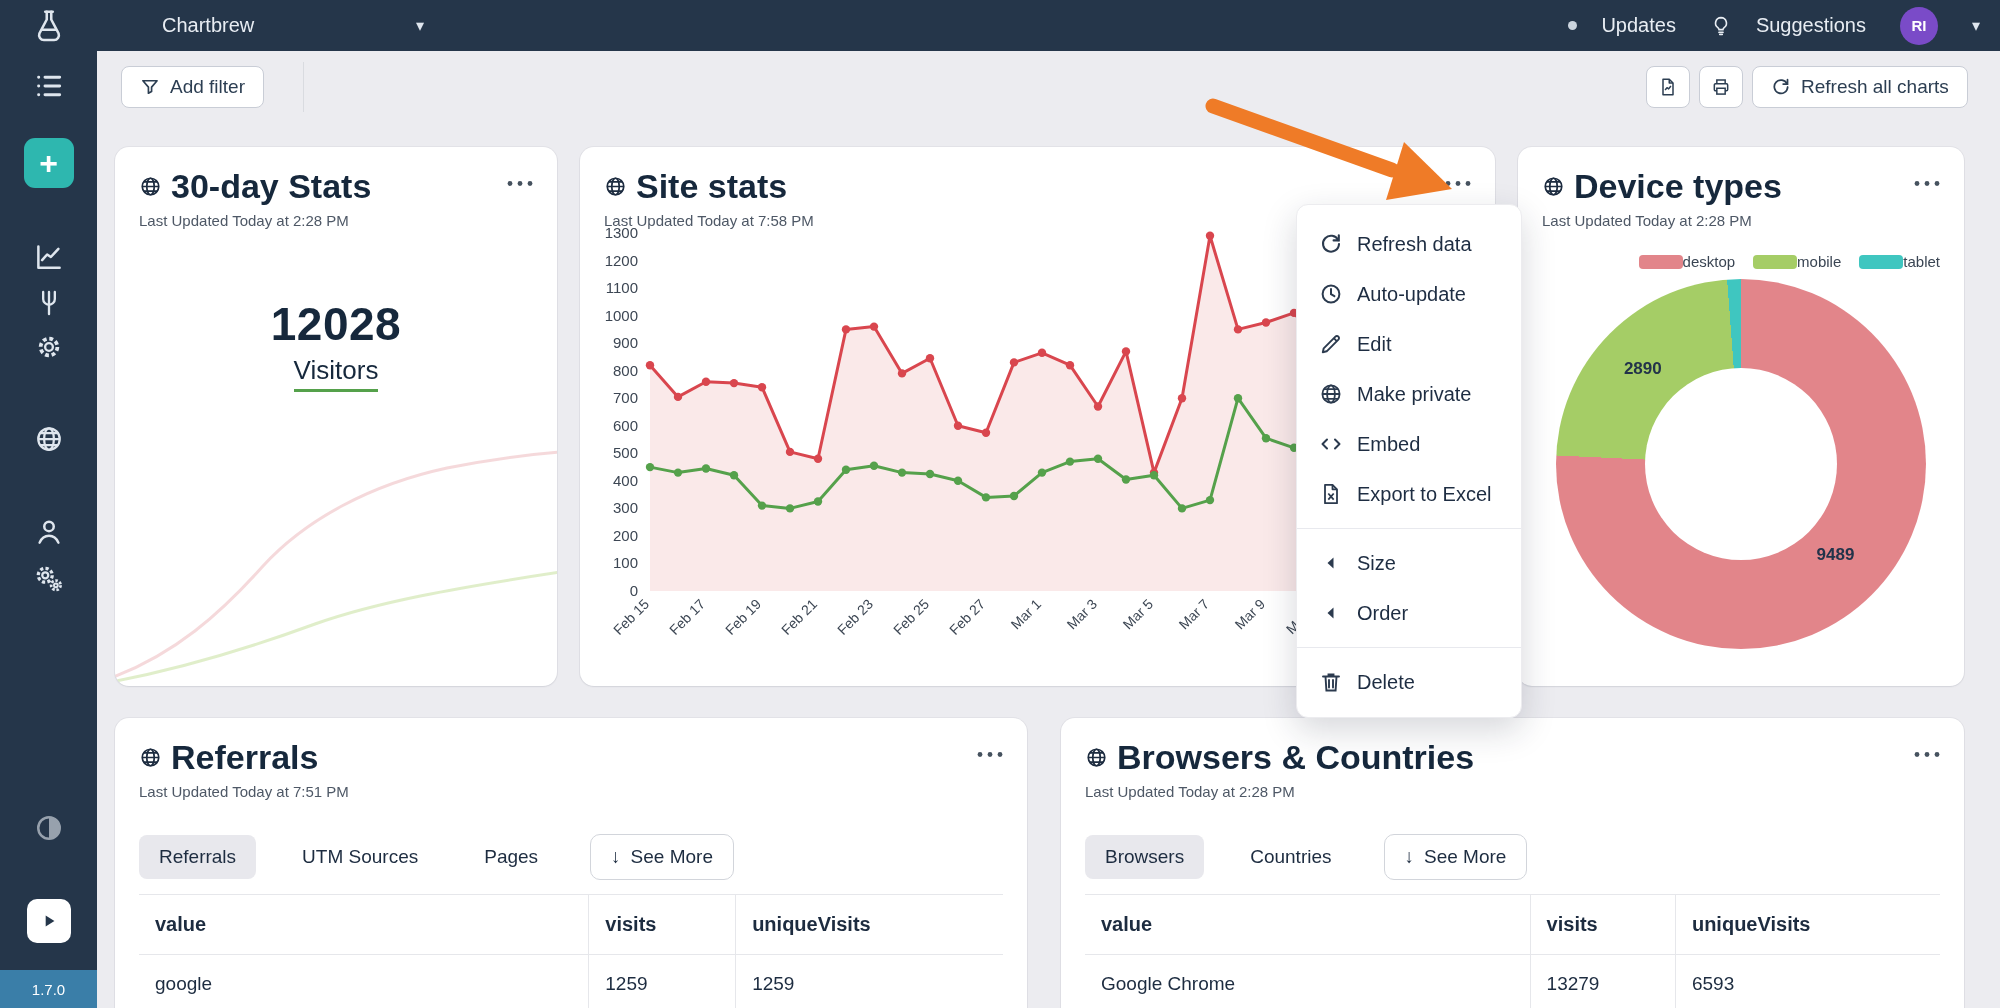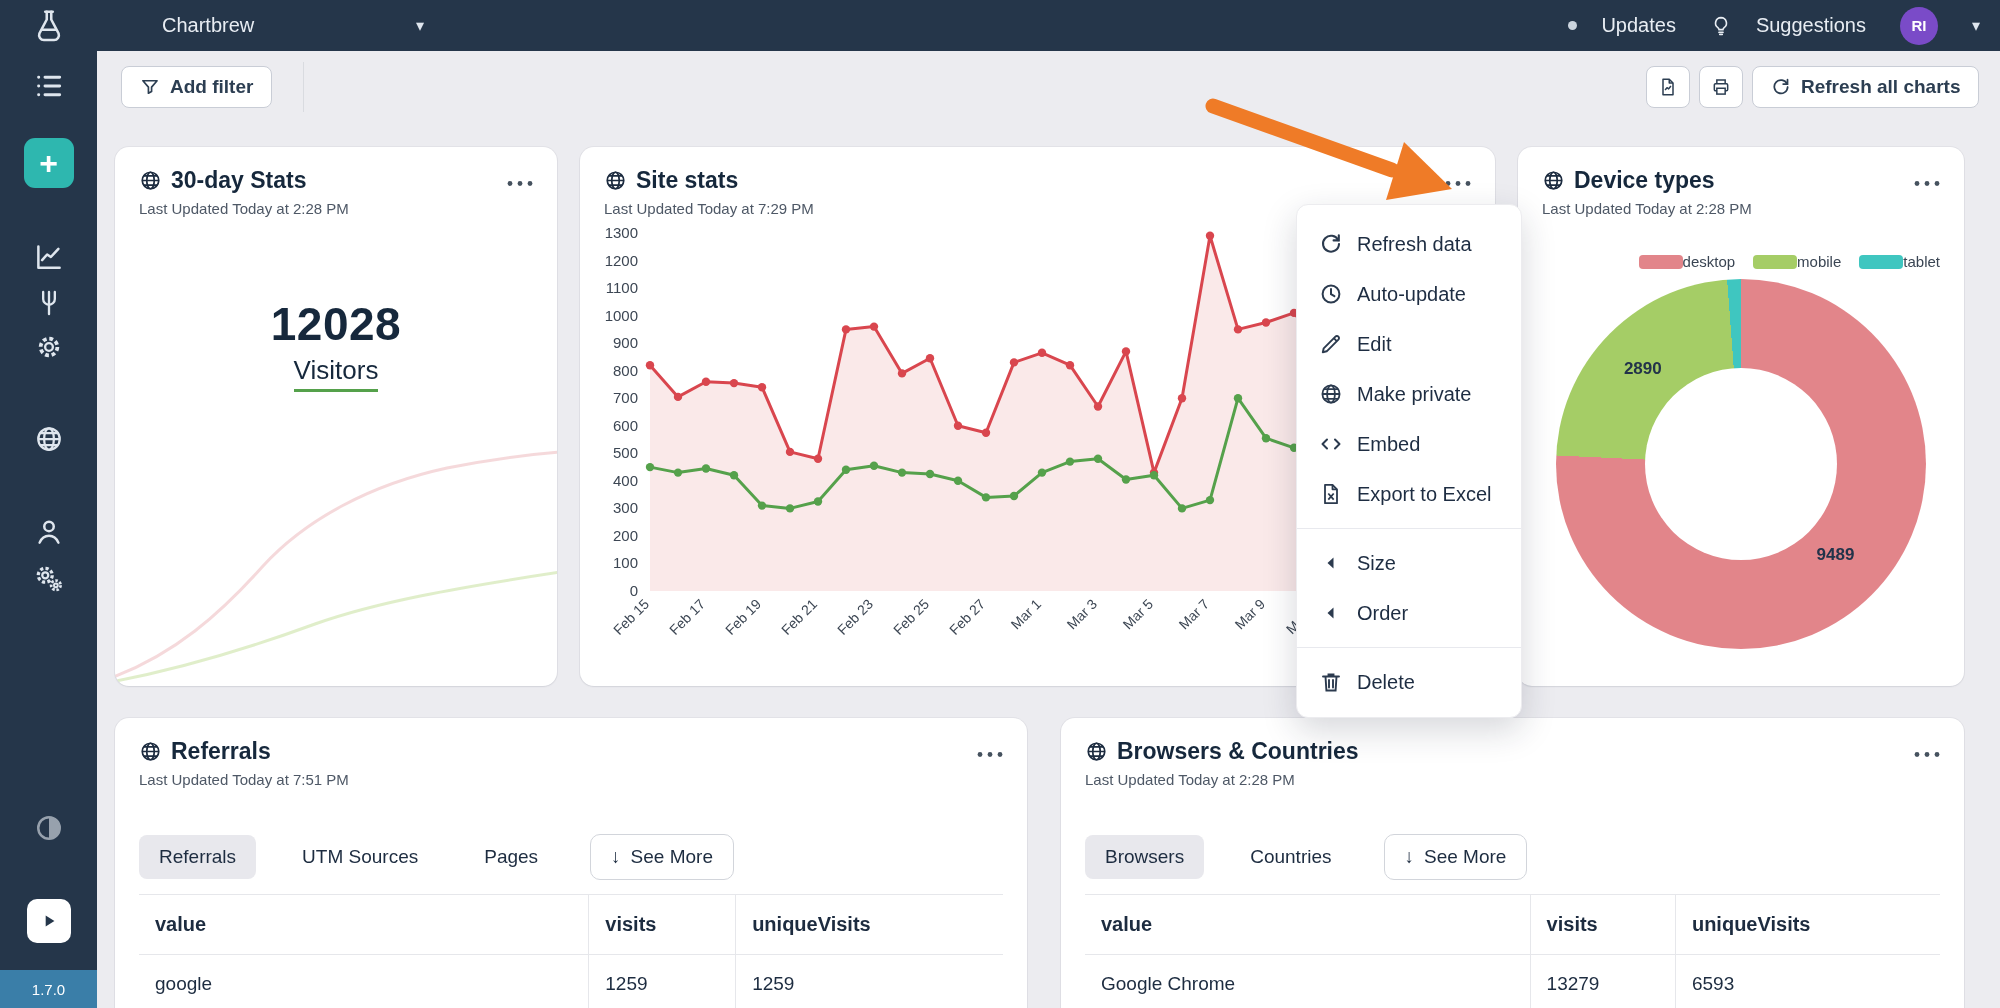--- a/index.html
+++ b/index.html
@@ -23,30 +23,30 @@
   .caret{font-size:16px;color:#dfe6ee;cursor:pointer}
   .plus-btn{width:50px;height:50px;border-radius:11px;background:#2eb7af;color:#fff;display:flex;align-items:center;
     justify-content:center;font-size:32px;font-weight:600;cursor:pointer}
   .play-btn{width:44px;height:44px;border-radius:10px;background:#fff;color:#25364a;display:flex;align-items:center;
     justify-content:center;cursor:pointer}
   .version{position:absolute;left:0;right:0;bottom:0;height:38px;background:#3a7ea8;color:#fff;font-size:15px;
     display:flex;align-items:center;justify-content:center}
 
   
   .btn{position:absolute;display:flex;align-items:center;gap:10px;background:#fff;border:1px solid #c9cdd6;
-    border-radius:8px;height:42px;padding:0 18px;font-size:19px;color:#2c3e52;font-weight:700;cursor:pointer}
+    border-radius:8px;height:42px;padding:0 18px;font-size:19px;color:#2c3e52;font-weight:400;cursor:pointer}
   .btn .icn{width:20px;height:20px}
   .icon-btn{justify-content:center;padding:0;width:44px}
   .tool-divider{position:absolute;left:303px;top:62px;width:1px;height:50px;background:#d9dbe0}
 
   
   .card{position:absolute;background:#fff;border-radius:14px;
     box-shadow:0 1px 2px rgba(20,30,50,.07),0 0 0 1px rgba(20,30,50,.045)}
   .card-head{position:absolute;left:24px;right:20px;top:20px;display:flex;justify-content:space-between;align-items:flex-start}
-  .title-row{display:flex;align-items:center;gap:9px;font-size:23px;font-weight:700;color:#16283c}
+  .title-row{display:flex;align-items:center;gap:9px;font-size:34px;font-weight:700;color:#16283c}
   .title-row .icn{width:23px;height:23px;color:#1d2c40}
   .updated{font-size:15px;color:#4e5866;margin-top:6px}
   .dots-btn{color:#46525f;cursor:pointer;padding:6px 4px}
   .dots-btn .icn{width:26px;height:7px}
 
   
   .metrics{position:absolute;left:0;right:0;top:150px;text-align:center;z-index:2}
   .metric{margin-bottom:44px}
   .metric-value{font-size:46px;font-weight:800;color:#16283c;letter-spacing:.5px}
   .metric-label{display:inline-block;font-size:26px;font-weight:500;color:#16283c;padding-bottom:3px;margin-top:4px;
@@ -294,21 +294,21 @@
               <svg viewBox="0 0 24 24">
                 <g fill="none" stroke="currentColor" stroke-width="1.8">
                   <circle cx="12" cy="12" r="8.6"></circle>
                   <ellipse cx="12" cy="12" rx="3.9" ry="8.6"></ellipse>
                   <path d="M3.4 12h17.2M4.6 7.2h14.8M4.6 16.8h14.8"></path>
                 </g>
               </svg>
             </span>
           <span>Site stats</span>
         </div>
-        <div class="updated">Last Updated Today at 7:29 PM</div>
+        <div class="updated">Last Updated Today at 7:58 PM</div>
       </div>
       <div class="dots-btn">
         <span class="icn"><svg viewBox="0 0 26 6">
               <g fill="currentColor">
                 <circle cx="3" cy="3" r="2.4"></circle>
                 <circle cx="13" cy="3" r="2.4"></circle>
                 <circle cx="23" cy="3" r="2.4"></circle>
               </g>
             </svg></span>
       </div>

